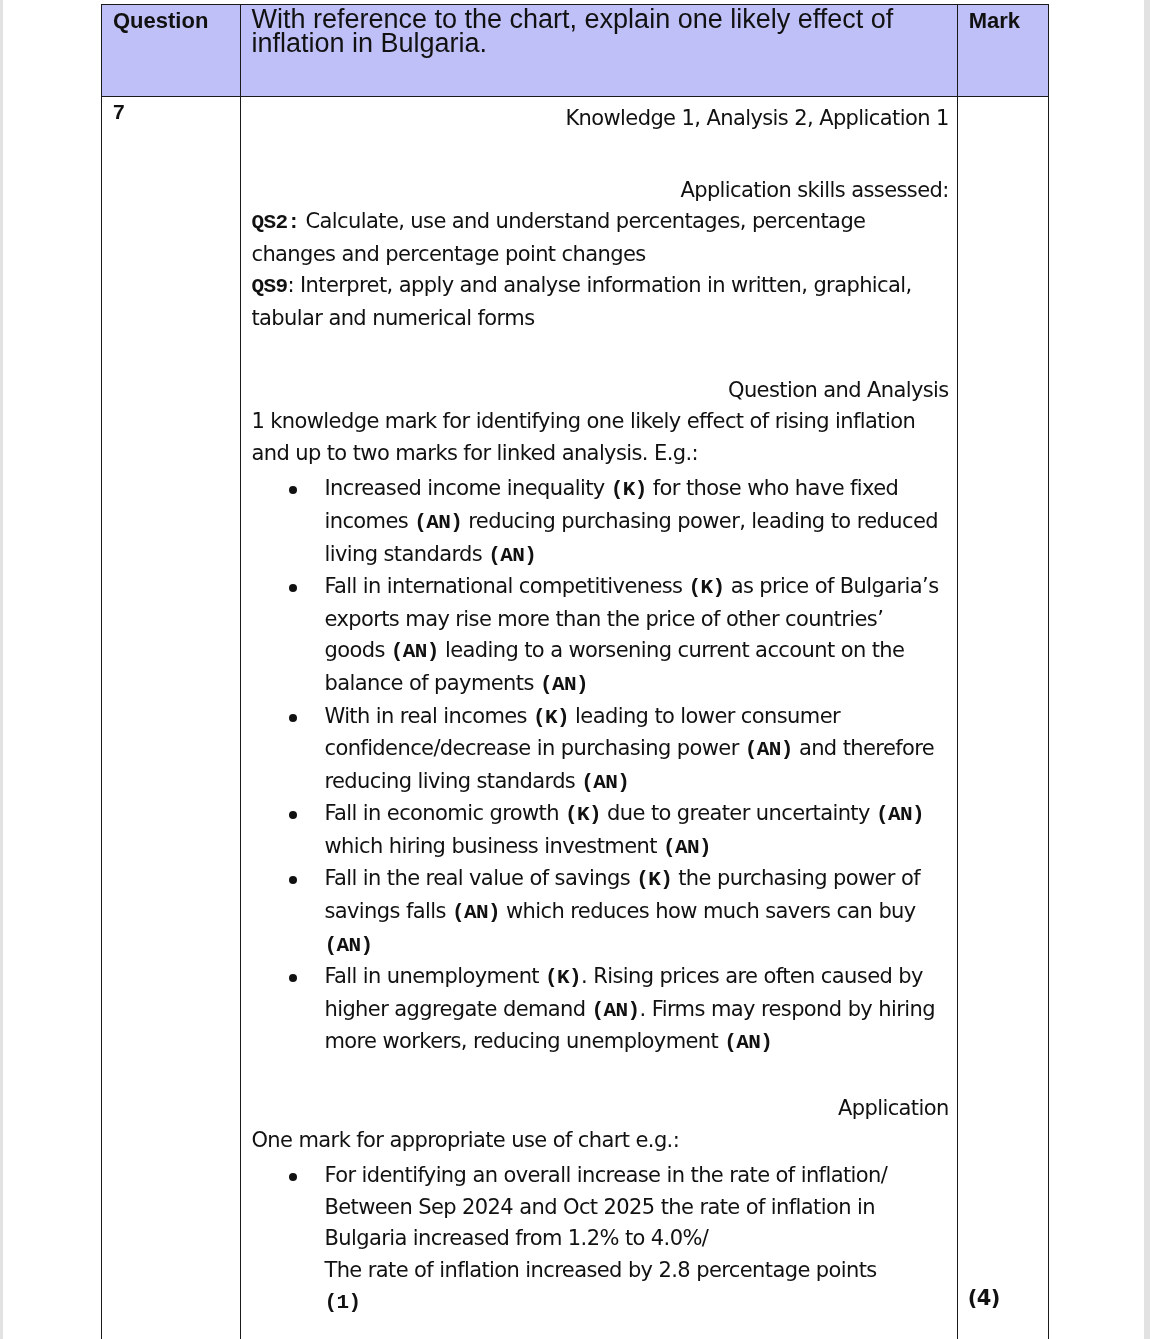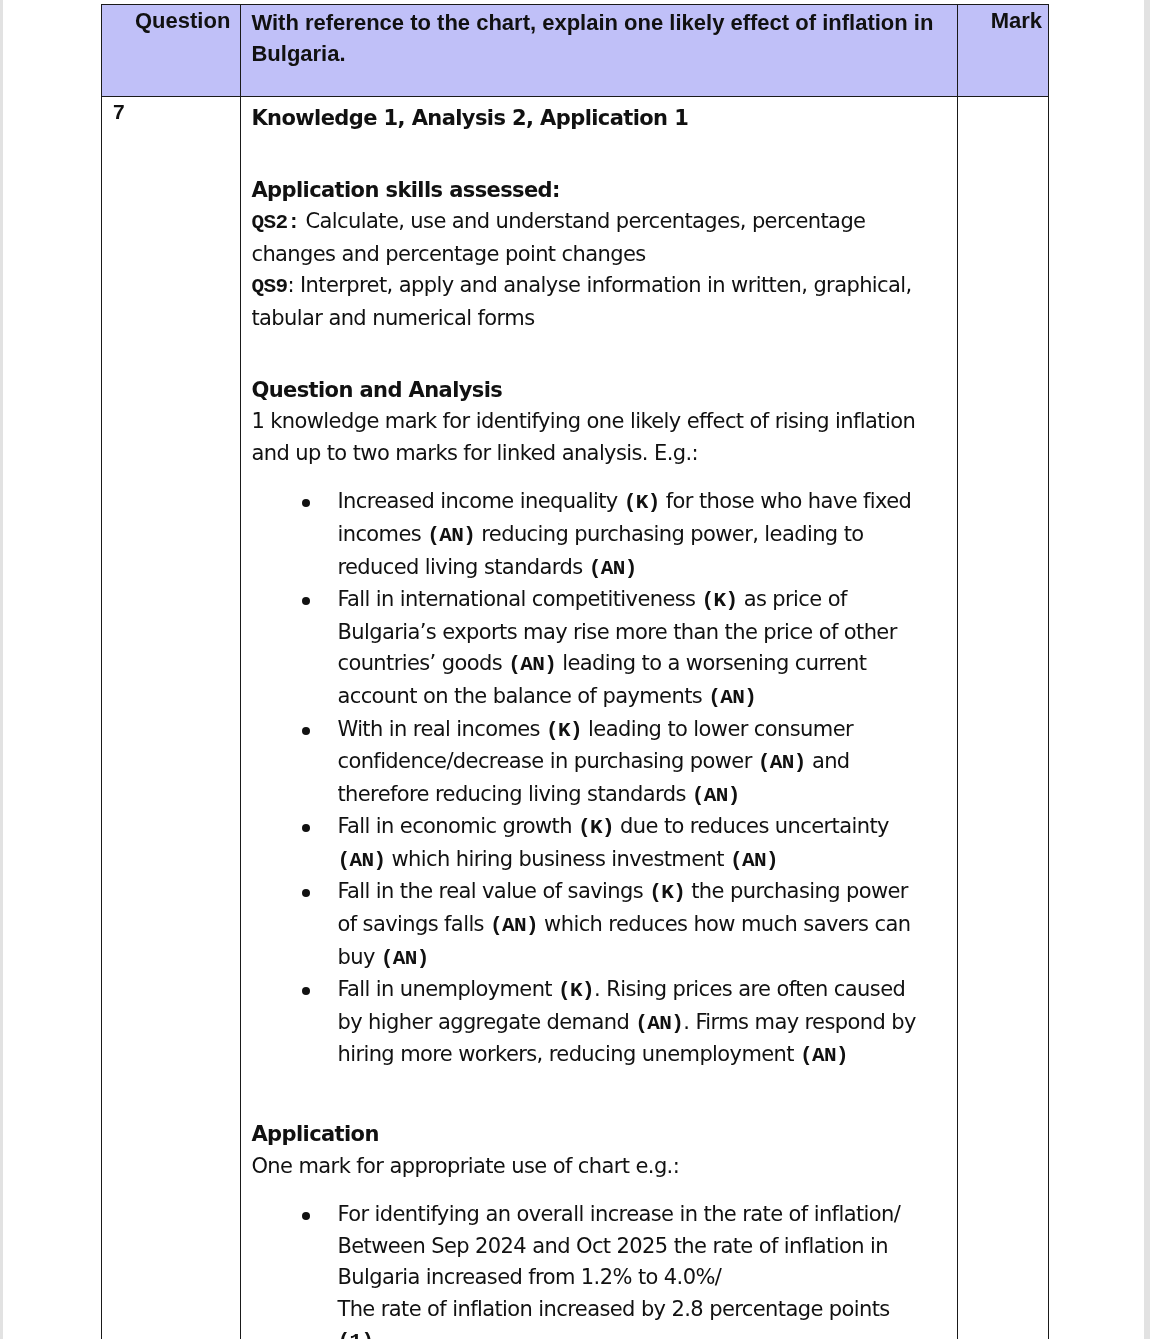--- a/index.html
+++ b/index.html
@@ -43,56 +43,55 @@
   .col-q { width: 139px; }
   .col-c { width: 714px; }
   .col-m { width: 91px; }
 
   .head-label {
     font-family: "Liberation Sans", sans-serif;
     font-weight: bold;
     font-size: 22px;
     padding: 3px 0 0 11px;
     display: block;
-    margin-left: 22px;
   }
   .head-question {
     font-family: "Liberation Sans", sans-serif;
-    font-size: 22px;
-    line-height: 31px;
+    font-size: 27px;
+    line-height: 24px;
     padding: 2px 10px 0 10px;
     display: block;
-    font-weight: bold;
   }
   .qnum {
     font-family: "Liberation Sans", sans-serif;
     font-weight: bold;
     font-size: 21px;
     padding: 3px 0 0 11px;
     display: block;
   }
   .content {
     font-family: "DejaVu Sans", sans-serif;
     font-size: 21px;
     line-height: 31.6px;
     padding: 6px 8px 24px 10px;
     letter-spacing: -0.6px;
   }
   .content .title-line {
-    font-weight: bold;
+    font-weight: normal;
     display: block;
+    text-align: right;
   }
   .content .line { display: block; }
   .content b { font-weight: bold; font-family: Liberation Mono, monospace; }
   .gap-1 { height: 40px; }
   .gap-2 { height: 40px; }
   .gap-3 { height: 30px; }
   ul.bl {
     list-style: none;
-    margin: 17px;
+    margin: 4px;
     padding: 0 0 0 69px;
   }
   ul.bl li {
     position: relative;
   }
   ul.bl li::before {
     content: "";
     position: absolute;
     left: -35px;
     top: 13px;
@@ -153,21 +152,21 @@
         <span class="line"><b>QS9</b><span>: Interpret, apply and analyse information in written, graphical, tabular and numerical forms</span></span>
 
         <div class="gap-2"></div>
 
         <span class="title-line">Question and Analysis</span>
         <span class="line">1 knowledge mark for identifying one likely effect of rising inflation and up to two marks for linked analysis. E.g.:</span>
         <ul class="bl" id="ka-list">
               <li><span>Increased income inequality </span><b>(K)</b><span> for those who have fixed incomes </span><b>(AN)</b><span> reducing purchasing power, leading to reduced living standards </span><b>(AN)</b></li>
               <li><span>Fall in international competitiveness </span><b>(K)</b><span> as price of Bulgaria’s exports may rise more than the price of other countries’ goods </span><b>(AN)</b><span> leading to a worsening current account on the balance of payments </span><b>(AN)</b></li>
               <li><span>With in real incomes </span><b>(K)</b><span> leading to lower consumer confidence/decrease in purchasing power </span><b>(AN)</b><span> and therefore reducing living standards </span><b>(AN)</b></li>
-              <li><span>Fall in economic growth </span><b>(K)</b><span> due to reduces uncertainty </span><b>(AN)</b><span> which hiring business investment </span><b>(AN)</b></li>
+              <li><span>Fall in economic growth </span><b>(K)</b><span> due to greater uncertainty </span><b>(AN)</b><span> which hiring business investment </span><b>(AN)</b></li>
               <li><span>Fall in the real value of savings </span><b>(K)</b><span> the purchasing power of savings falls </span><b>(AN)</b><span> which reduces how much savers can buy </span><b>(AN)</b></li>
               <li><span>Fall in unemployment </span><b>(K)</b><span>. Rising prices are often caused by higher aggregate demand </span><b>(AN)</b><span>. Firms may respond by hiring more workers, reducing unemployment </span><b>(AN)</b></li>
             </ul>
 
         <div class="gap-3"></div>
 
         <span class="title-line">Application</span>
         <span class="line">One mark for appropriate use of chart e.g.:</span>
         <ul class="bl">
           <li>

